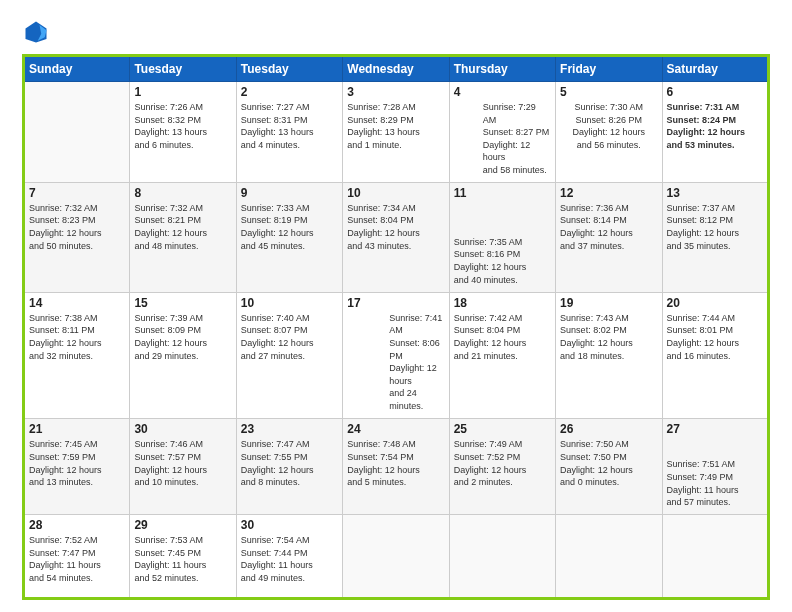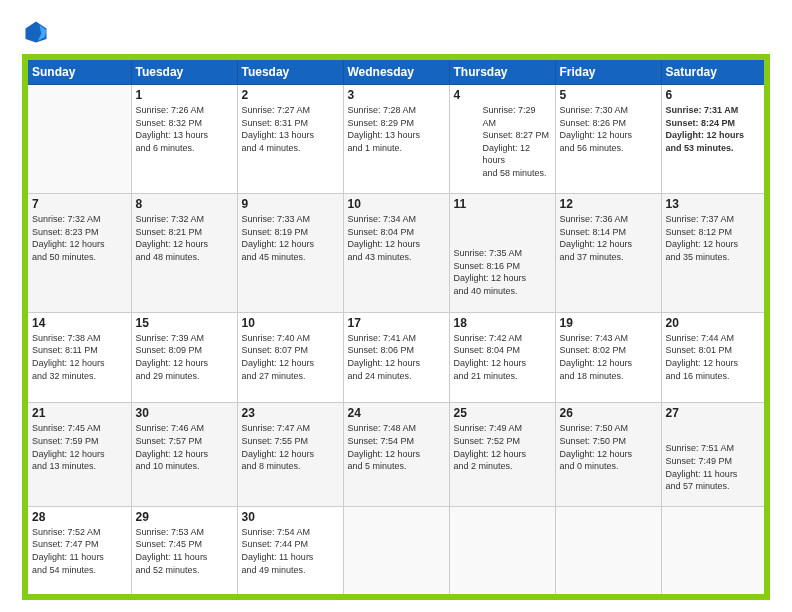--- a/index.html
+++ b/index.html
@@ -49,21 +49,21 @@
       font-weight: bold;
       color: #222;
       line-height: 1.1;
     }
     .location-title {
       font-size: 15px;
       color: #444;
     }
     .calendar {
       flex: 1;
-      border: 6px solid #84cc16;
+      border: 3px solid #84cc16;
       border-collapse: collapse;
       width: 100%;
       table-layout: fixed;
     }
     .calendar th {
       background-color: #1565c0;
       color: #fff;
       font-size: 12px;
       font-weight: bold;
       padding: 5px 4px;
@@ -156,21 +156,21 @@
           </td>
           <td>
             <span class="day-number">4</span>
             <div class="day-info" style="white-space: pre-line; margin-left: 29px;">Sunrise: 7:29 AM
 Sunset: 8:27 PM
 Daylight: 12 hours
 and 58 minutes.</div>
           </td>
           <td>
             <span class="day-number">5</span>
-            <div class="day-info" style="white-space: pre-line;">Sunrise: 7:30 AM
+            <div class="day-info" style="white-space: pre-line; text-align: center;">Sunrise: 7:30 AM
 Sunset: 8:26 PM
 Daylight: 12 hours
 and 56 minutes.</div>
           </td>
           <td>
             <span class="day-number">6</span>
             <div class="day-info" style="white-space: pre-line; font-weight: bold;">Sunrise: 7:31 AM
 Sunset: 8:24 PM
 Daylight: 12 hours
 and 53 minutes.</div>
@@ -244,21 +244,21 @@
           </td>
           <td>
             <span class="day-number">10</span>
             <div class="day-info" style="white-space: pre-line;">Sunrise: 7:40 AM
 Sunset: 8:07 PM
 Daylight: 12 hours
 and 27 minutes.</div>
           </td>
           <td>
             <span class="day-number">17</span>
-            <div class="day-info" style="white-space: pre-line;">Sunrise: 7:41 AM
+            <div class="day-info" style="white-space: pre-line; margin-left: 42px;">Sunrise: 7:41 AM
 Sunset: 8:06 PM
 Daylight: 12 hours
 and 24 minutes.</div>
           </td>
           <td>
             <span class="day-number">18</span>
             <div class="day-info" style="white-space: pre-line;">Sunrise: 7:42 AM
 Sunset: 8:04 PM
 Daylight: 12 hours
 and 21 minutes.</div>

